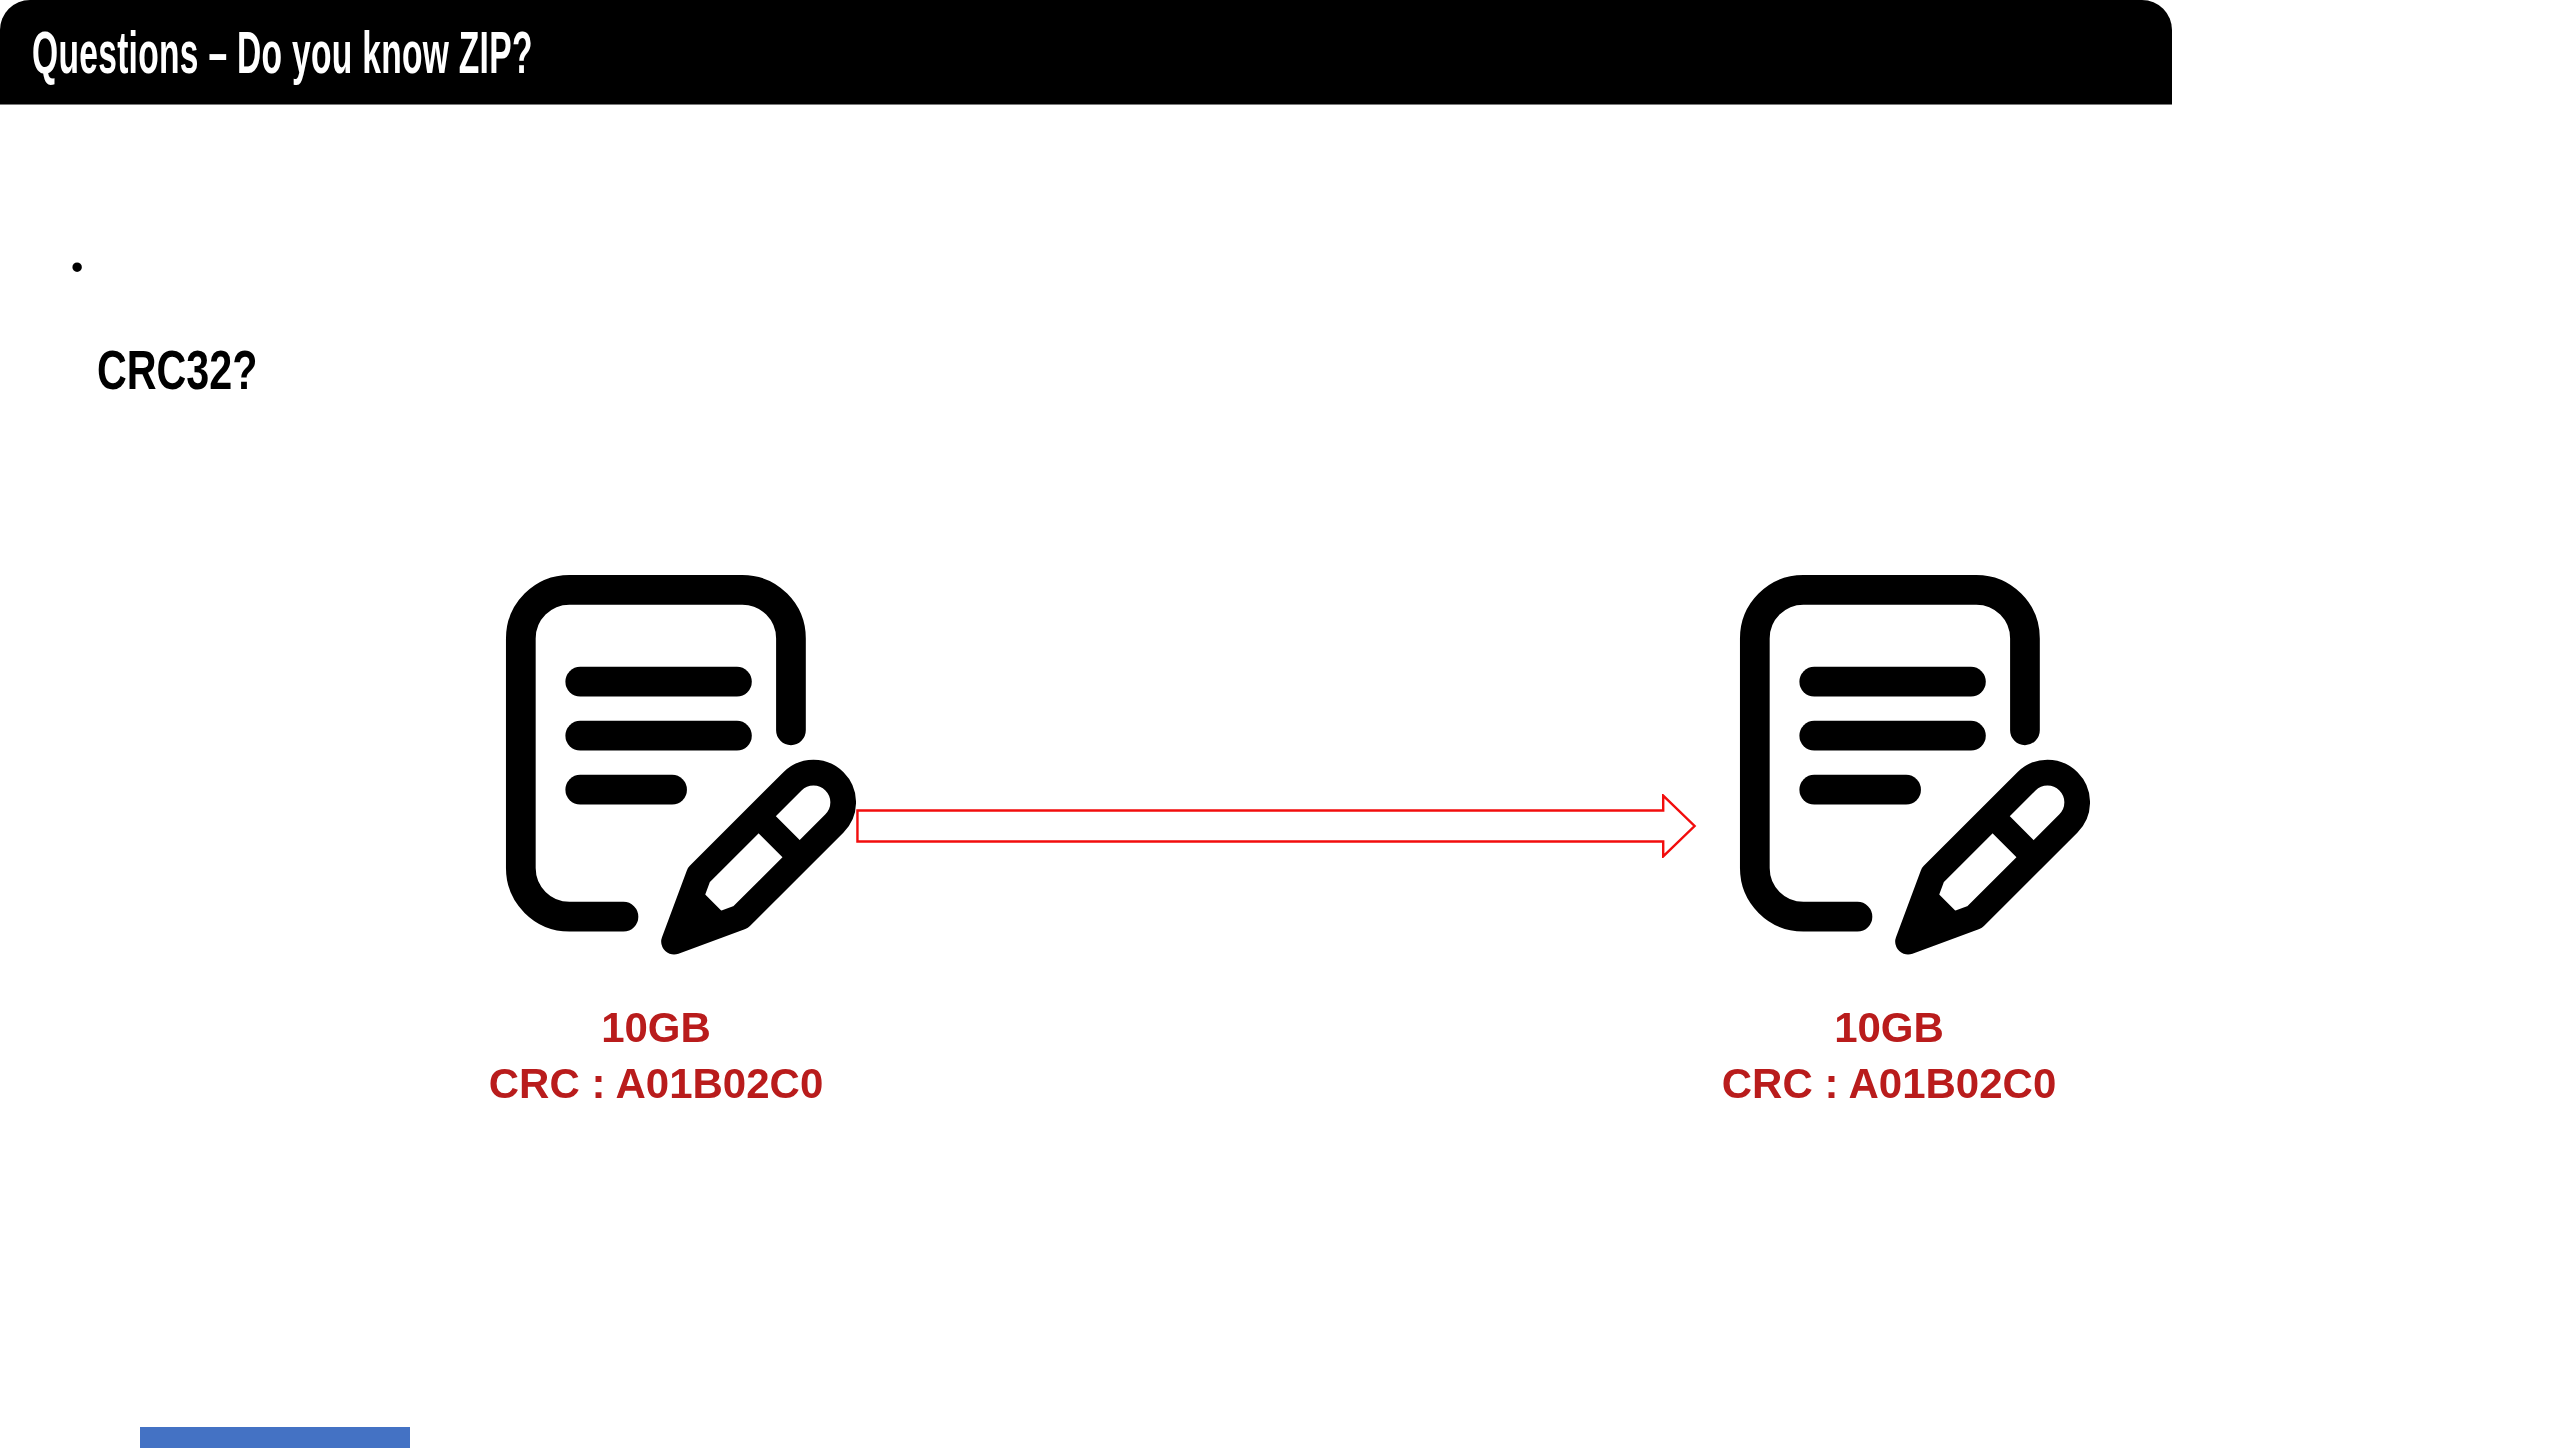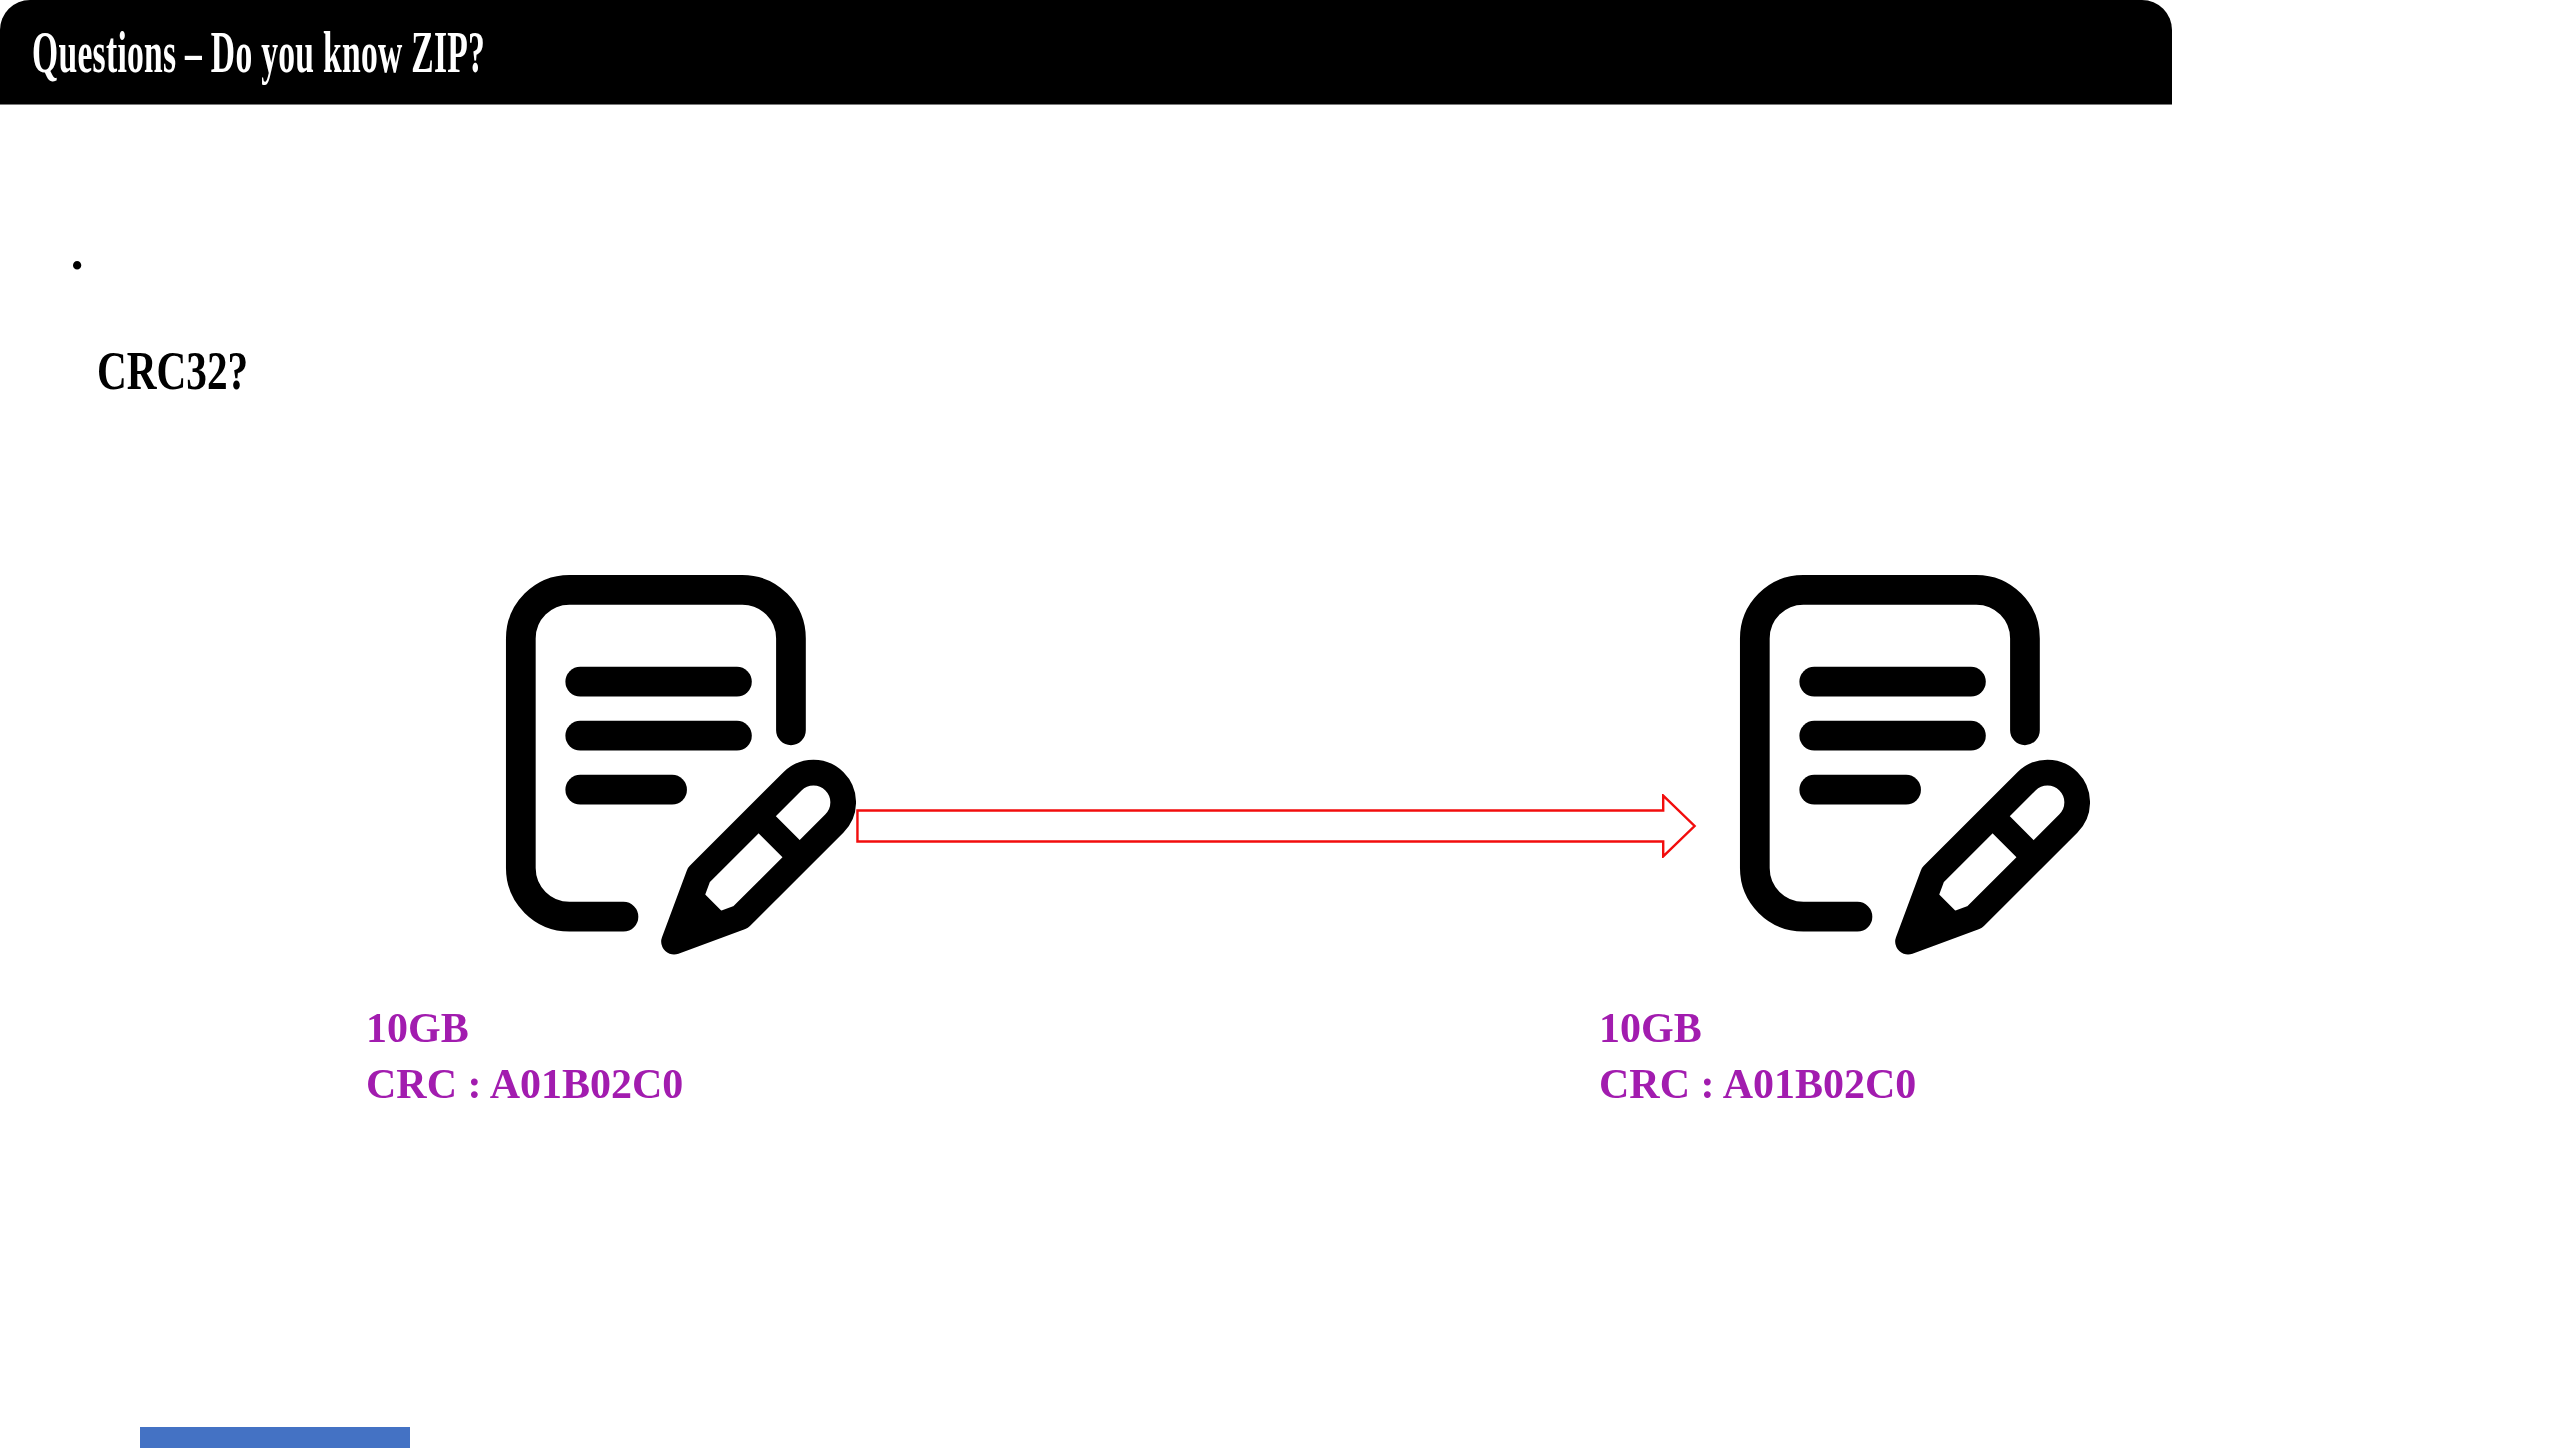--- a/index.html
+++ b/index.html
@@ -2,21 +2,21 @@
 <html><head>
 <meta charset="utf-8">
 <style>
   html, body { margin: 0; padding: 0; background: #ffffff; }
   .slide {
     position: relative;
     width: 2172px;
     height: 1449px;
     background: #ffffff;
     overflow: hidden;
-    font-family: Liberation Serif, serif;
+    font-family: Liberation Sans, sans-serif;
     border-radius: 30px;
   }
 
   
   .header-bar {
     position: absolute;
     left: 0; top: 0;
     width: 100%;
     height: 104px;
     background: #000000;
@@ -78,24 +78,24 @@
   .transfer-arrow {
     position: absolute;
     left: 856px; top: 794px;
     width: 841px; height: 64px;
   }
 
   .file-label {
     position: absolute;
     top: 1000px;
     width: 580px;
-    text-align: left;
+    text-align: center;
     font-size: 42px;
     font-weight: bold;
-    color: #a21caf;
+    color: #b91c1c;
     line-height: 56px;
     white-space: nowrap;
   }
   .file-label.left  { left: 366px;  }
   .file-label.right { left: 1599px; }
 
   
   .footer-accent-bar {
     position: absolute;
     left: 140px; top: 1427px;

